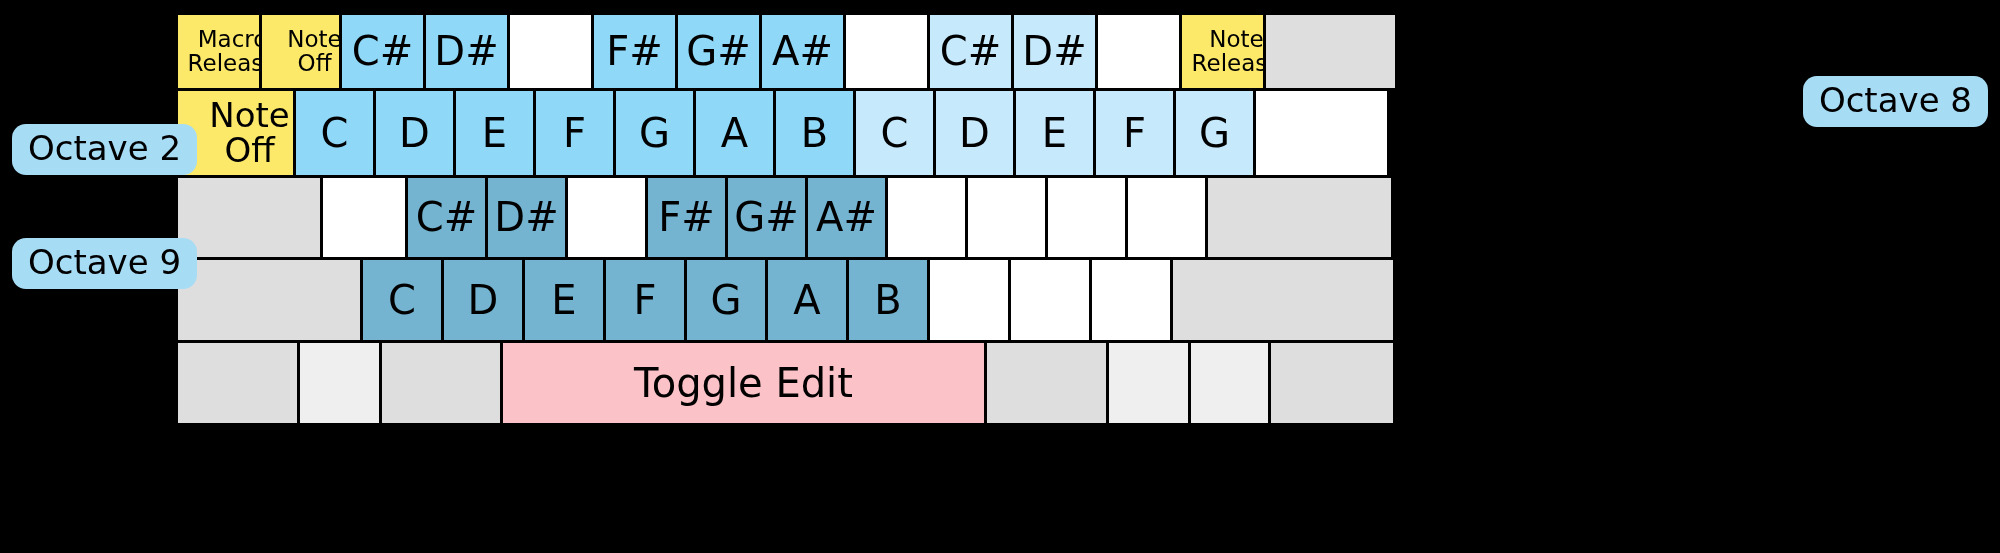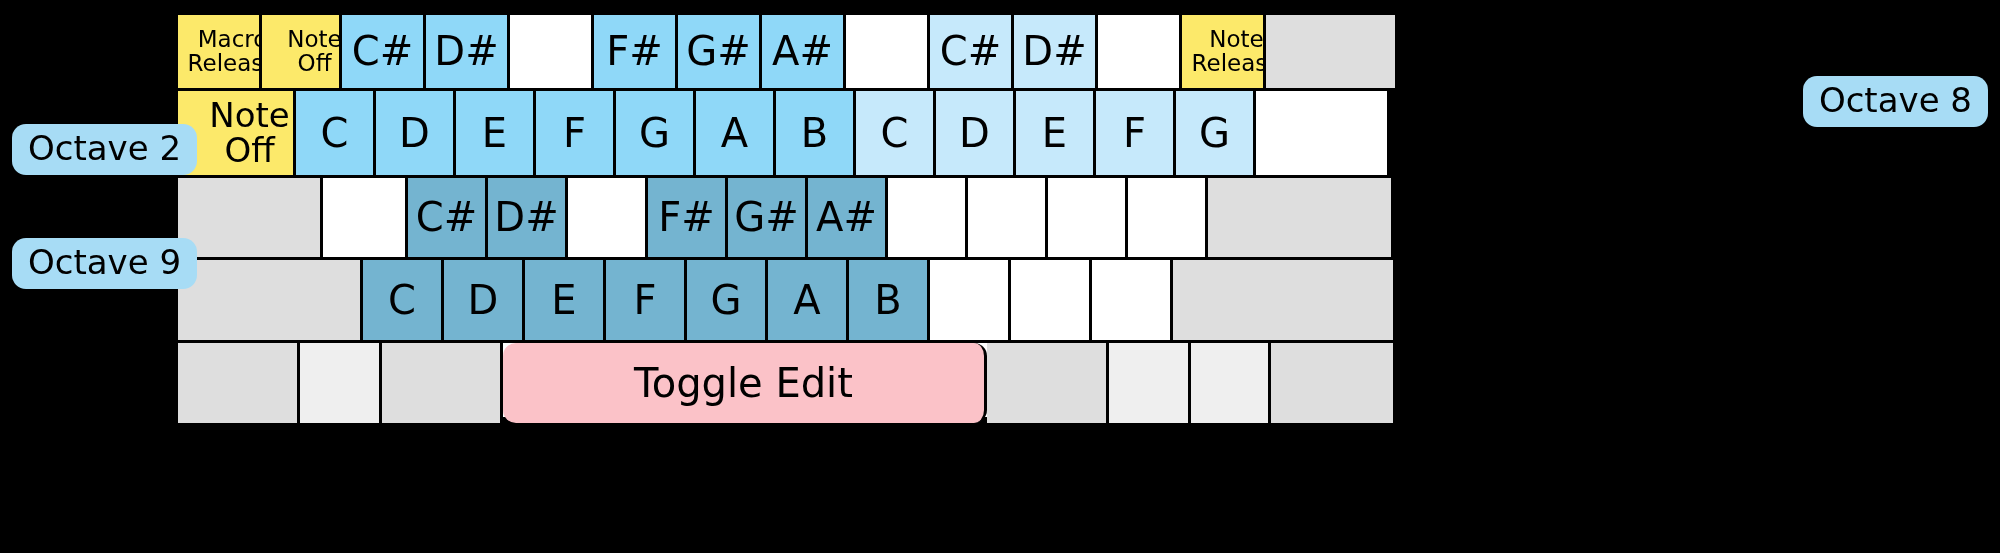--- a/index.html
+++ b/index.html
@@ -42,21 +42,21 @@
   .key:last-child { border-right: none; }
 
   
   .c-white  { background: #ffffff; }
   .c-gray   { background: #dedede; }
   .c-gray2  { background: #efefef; }
   .c-yellow { background: #fce96a; padding-left: 28px; }
   .c-sky    { background: #8fd8f8; }
   .c-pale   { background: #c6e9fb; }
   .c-steel  { background: #74b4d0; }
-  .c-pink   { background: #fbc2c8; border-radius: 13px; }
+  .c-pink   { background: #fbc2c8; }
 
   
   .t-big   { font-size: 40px; }
   .t-mid   { font-size: 34px; }
   .t-small { font-size: 23px; }
 
   
   .octave-pill {
     position: absolute;
     background: #a7dcf5;

